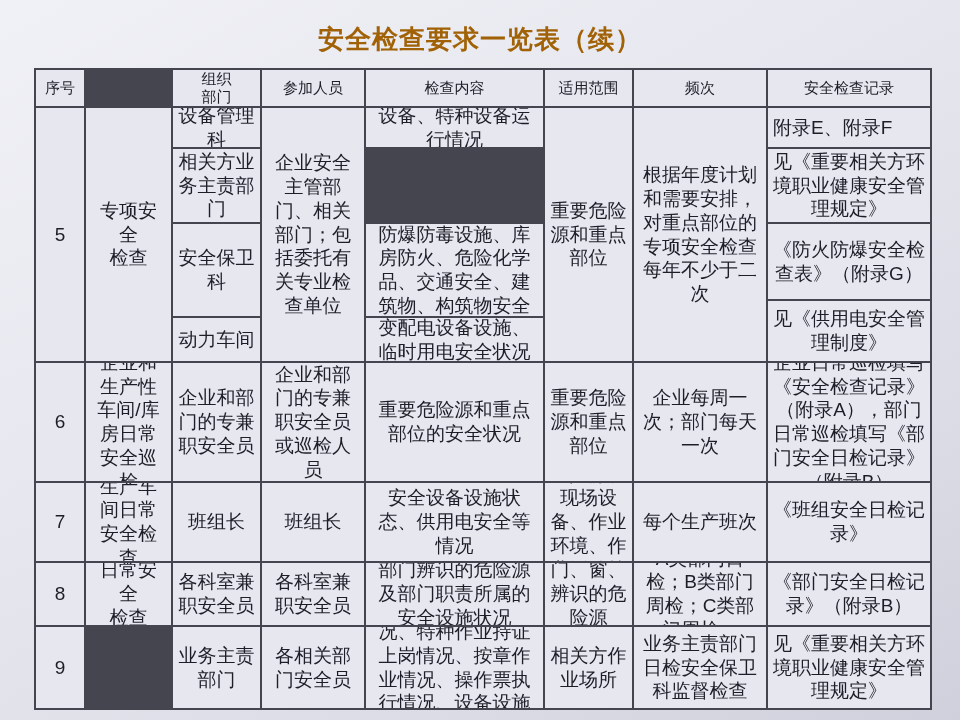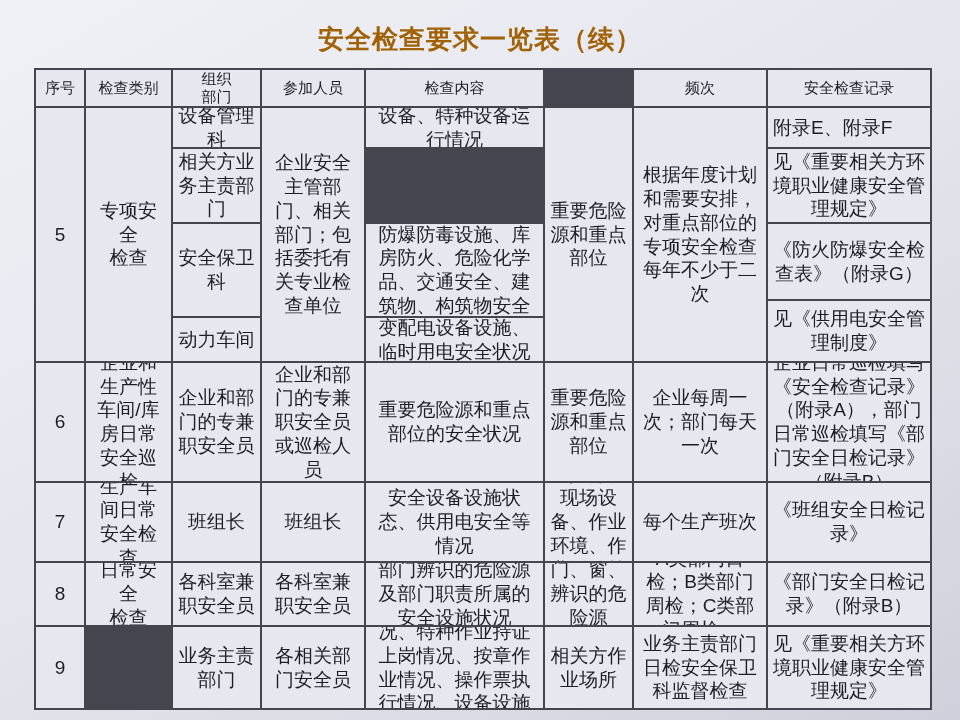--- a/index.html
+++ b/index.html
@@ -37,25 +37,25 @@
   .c.hd { font-size:15px; line-height:1.2; }
 </style>
 </head>
 <body>
 
 <div class="page-title">安全检查要求一览表（续）</div>
 
 <div class="tbl">
 
   <div class="c hd" style="grid-area:1/1/2/2">序号</div>
-  <div class="c hd" style="grid-area:1/2/2/3">检查类别</div>
   <div class="c hd" style="grid-area:1/3/2/4">组织
 部门</div>
   <div class="c hd" style="grid-area:1/4/2/5">参加人员</div>
   <div class="c hd" style="grid-area:1/5/2/6">检查内容</div>
+  <div class="c hd" style="grid-area:1/6/2/7">适用范围</div>
   <div class="c hd" style="grid-area:1/7/2/8">频次</div>
   <div class="c hd" style="grid-area:1/8/2/9">安全检查记录</div>
 
   <div class="c" style="grid-area:2/1/7/2">5</div>
   <div class="c" style="grid-area:2/2/7/3">专项安全
 检查</div>
   <div class="c" style="grid-area:2/3/3/4">设备管理科</div>
   <div class="c" style="grid-area:3/3/4/4">相关方业务主责部门</div>
   <div class="c" style="grid-area:4/3/6/4">安全保卫科</div>
   <div class="c" style="grid-area:6/3/7/4">动力车间</div>

